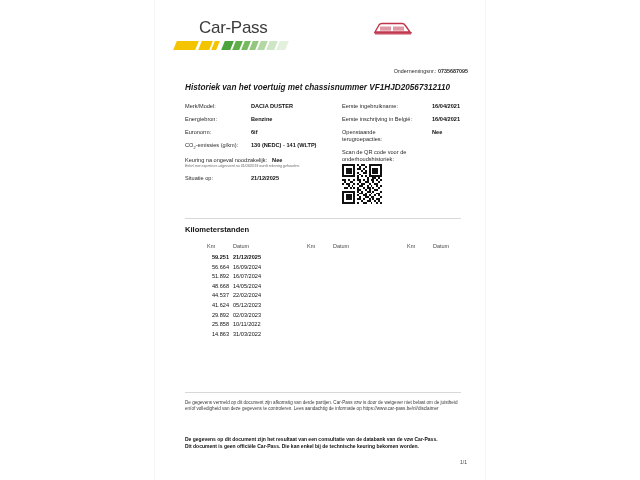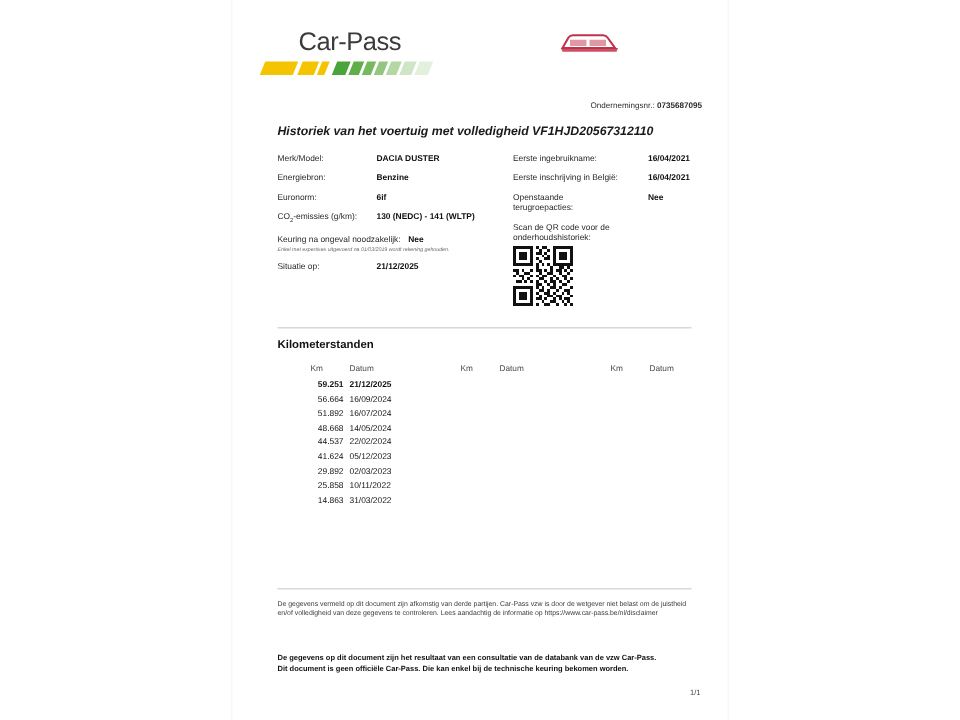--- a/index.html
+++ b/index.html
@@ -296,21 +296,21 @@
         <rect x="11" y="8.5" width="11" height="4.2" fill="#c0334a" opacity="0.5"></rect>
         <rect x="24" y="8.5" width="11" height="4.2" fill="#c0334a" opacity="0.5"></rect>
       </svg>
     </div>
 
     <div class="company-nr">
       <span>Ondernemingsnr.:</span>
       <b>0735687095</b>
     </div>
 
-    <div class="doc-title">Historiek van het voertuig met volledigheid VF1HJD20567312110</div>
+    <div class="doc-title">Historiek van het voertuig met chassisnummer VF1HJD20567312110</div>
 
     <div class="info">
 
       <div class="col-left">
         <div class="irow">
           <span class="lbl">Merk/Model:</span>
           <span class="val">DACIA DUSTER</span>
         </div>
         <div class="irow">
           <span class="lbl">Energiebron:</span>

